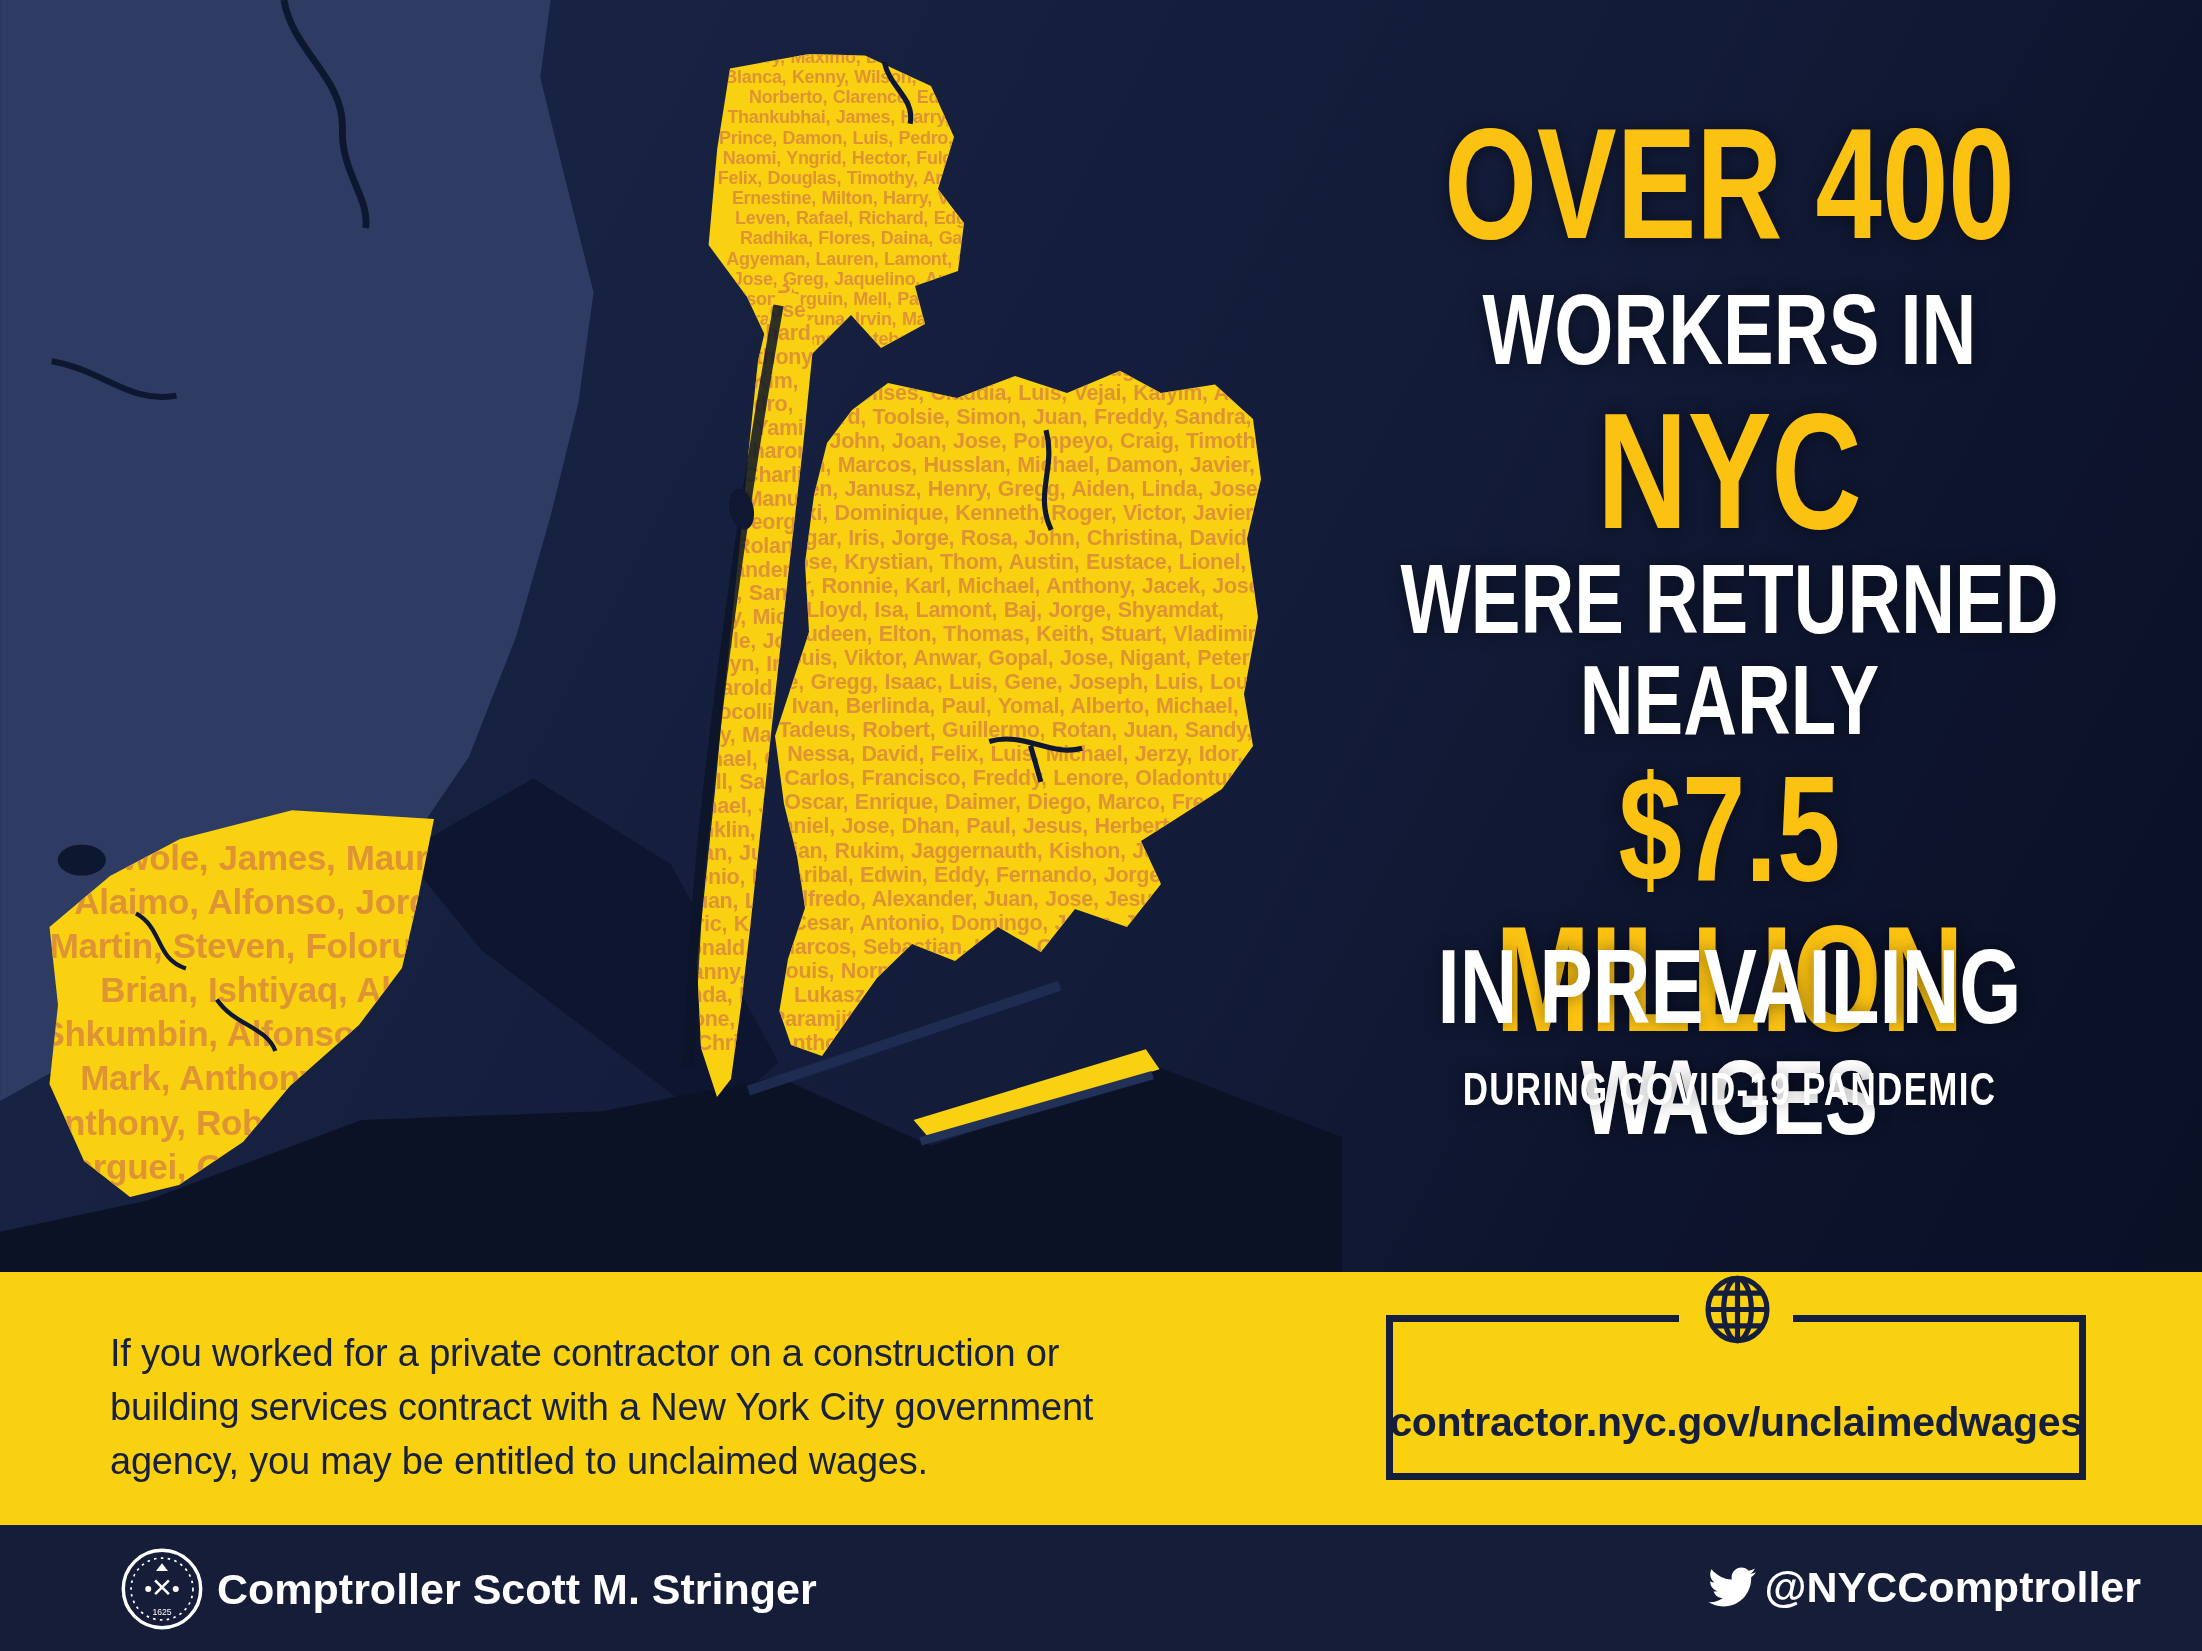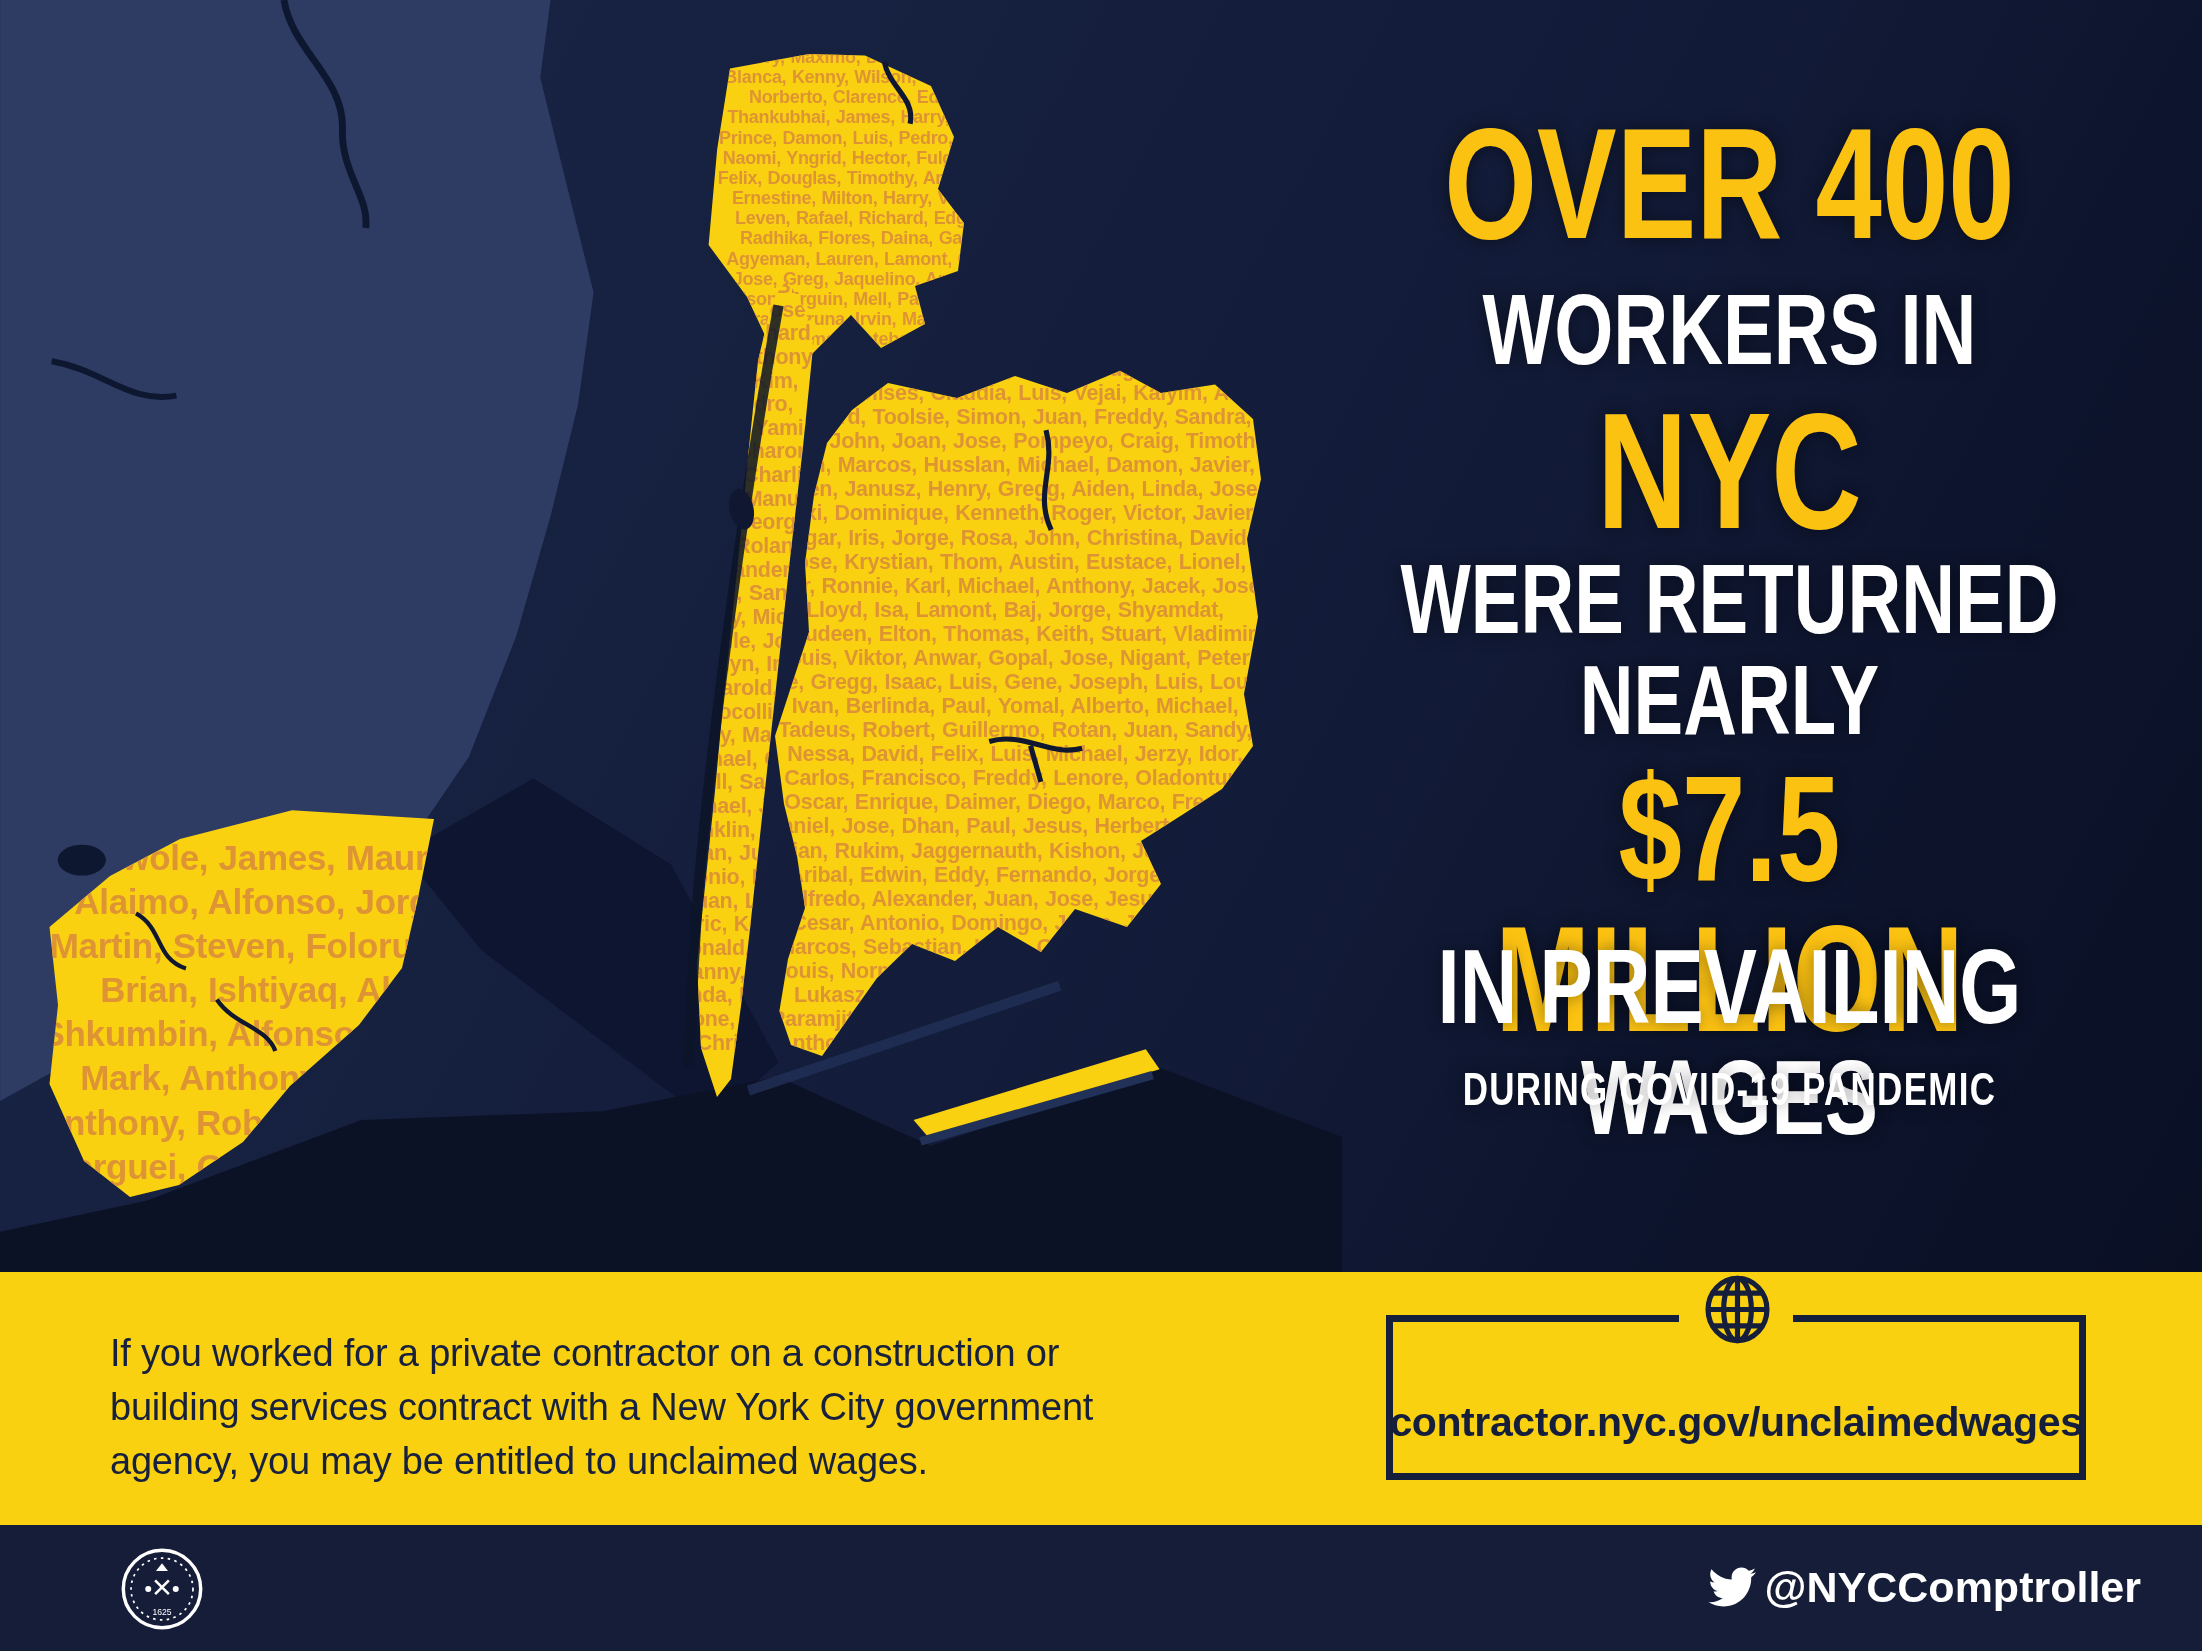--- a/index.html
+++ b/index.html
@@ -151,20 +151,21 @@
   <div class="footer">
     <svg class="seal" viewBox="0 0 100 100">
       <circle cx="50" cy="50" r="45" fill="none" stroke="#ffffff" stroke-width="4"></circle>
       <circle cx="50" cy="50" r="36" fill="none" stroke="#ffffff" stroke-width="2" stroke-dasharray="3,5"></circle>
       <path d="M50,20 l7,9 h-14 z" fill="#ffffff"></path>
       <path d="M42,40 l16,16 M58,40 l-16,16" stroke="#ffffff" stroke-width="3"></path>
       <circle cx="34" cy="50" r="3.5" fill="#ffffff"></circle>
       <circle cx="66" cy="50" r="3.5" fill="#ffffff"></circle>
       <text x="50" y="80" text-anchor="middle" font-size="10" fill="#ffffff" font-family="Liberation Sans, sans-serif">1625</text>
     </svg>
+    <div class="comptroller">Comptroller Scott M. Stringer</div>
     <div class="social">
       <svg class="twitter" viewBox="0 0 24 24">
         <path fill="#ffffff" d="M24 4.6c-.9.4-1.8.6-2.8.8 1-.6 1.8-1.6 2.2-2.7-1 .6-2 1-3.1 1.2-.9-1-2.2-1.6-3.6-1.6-2.7 0-4.9 2.2-4.9 4.9 0 .4 0 .8.1 1.1-4.1-.2-7.7-2.2-10.1-5.2-.4.7-.7 1.6-.7 2.5 0 1.7.9 3.2 2.2 4.1-.8 0-1.6-.2-2.2-.6v.1c0 2.4 1.7 4.4 3.9 4.8-.4.1-.8.2-1.3.2-.3 0-.6 0-.9-.1.6 2 2.4 3.4 4.6 3.4-1.7 1.3-3.8 2.1-6.1 2.1-.4 0-.8 0-1.2-.1 2.2 1.4 4.8 2.2 7.5 2.2 9.1 0 14-7.5 14-14v-.6c1-.7 1.8-1.6 2.5-2.6z"></path>
       </svg>
       <span class="handle">@NYCComptroller</span>
     </div>
   </div>
 
 </div>
 

